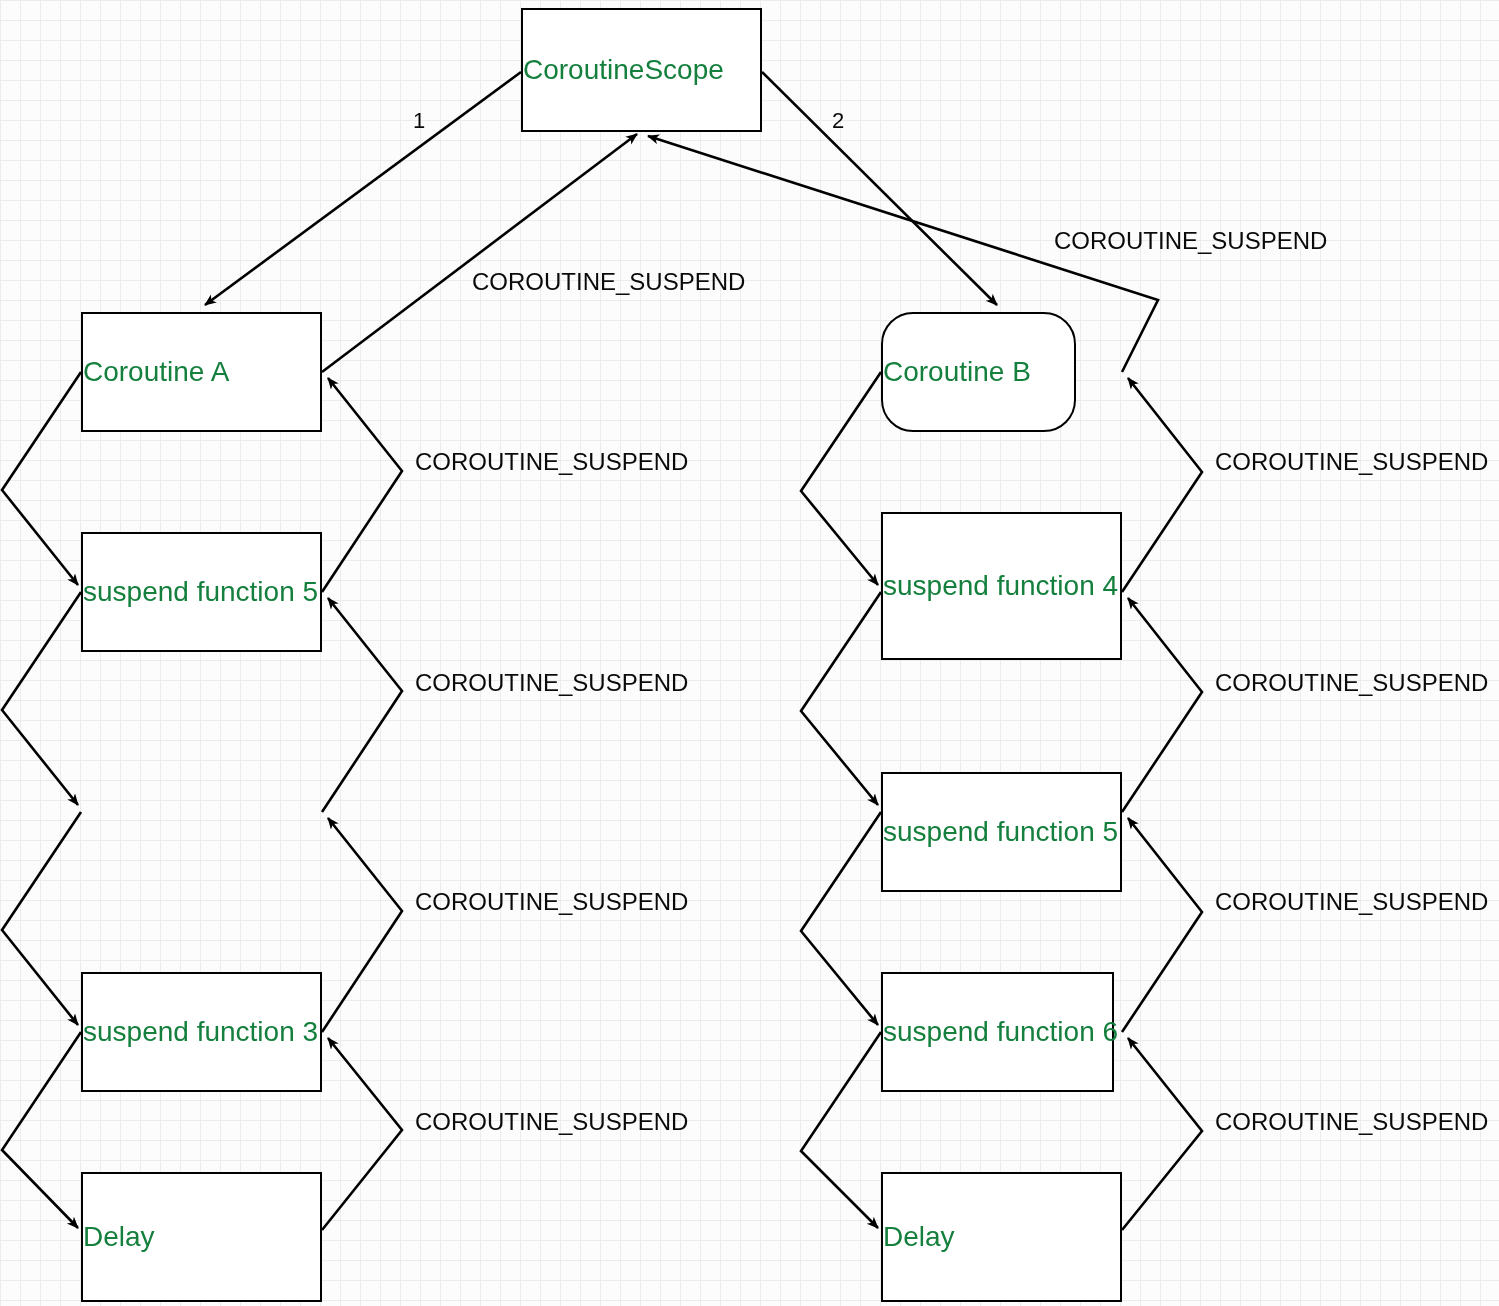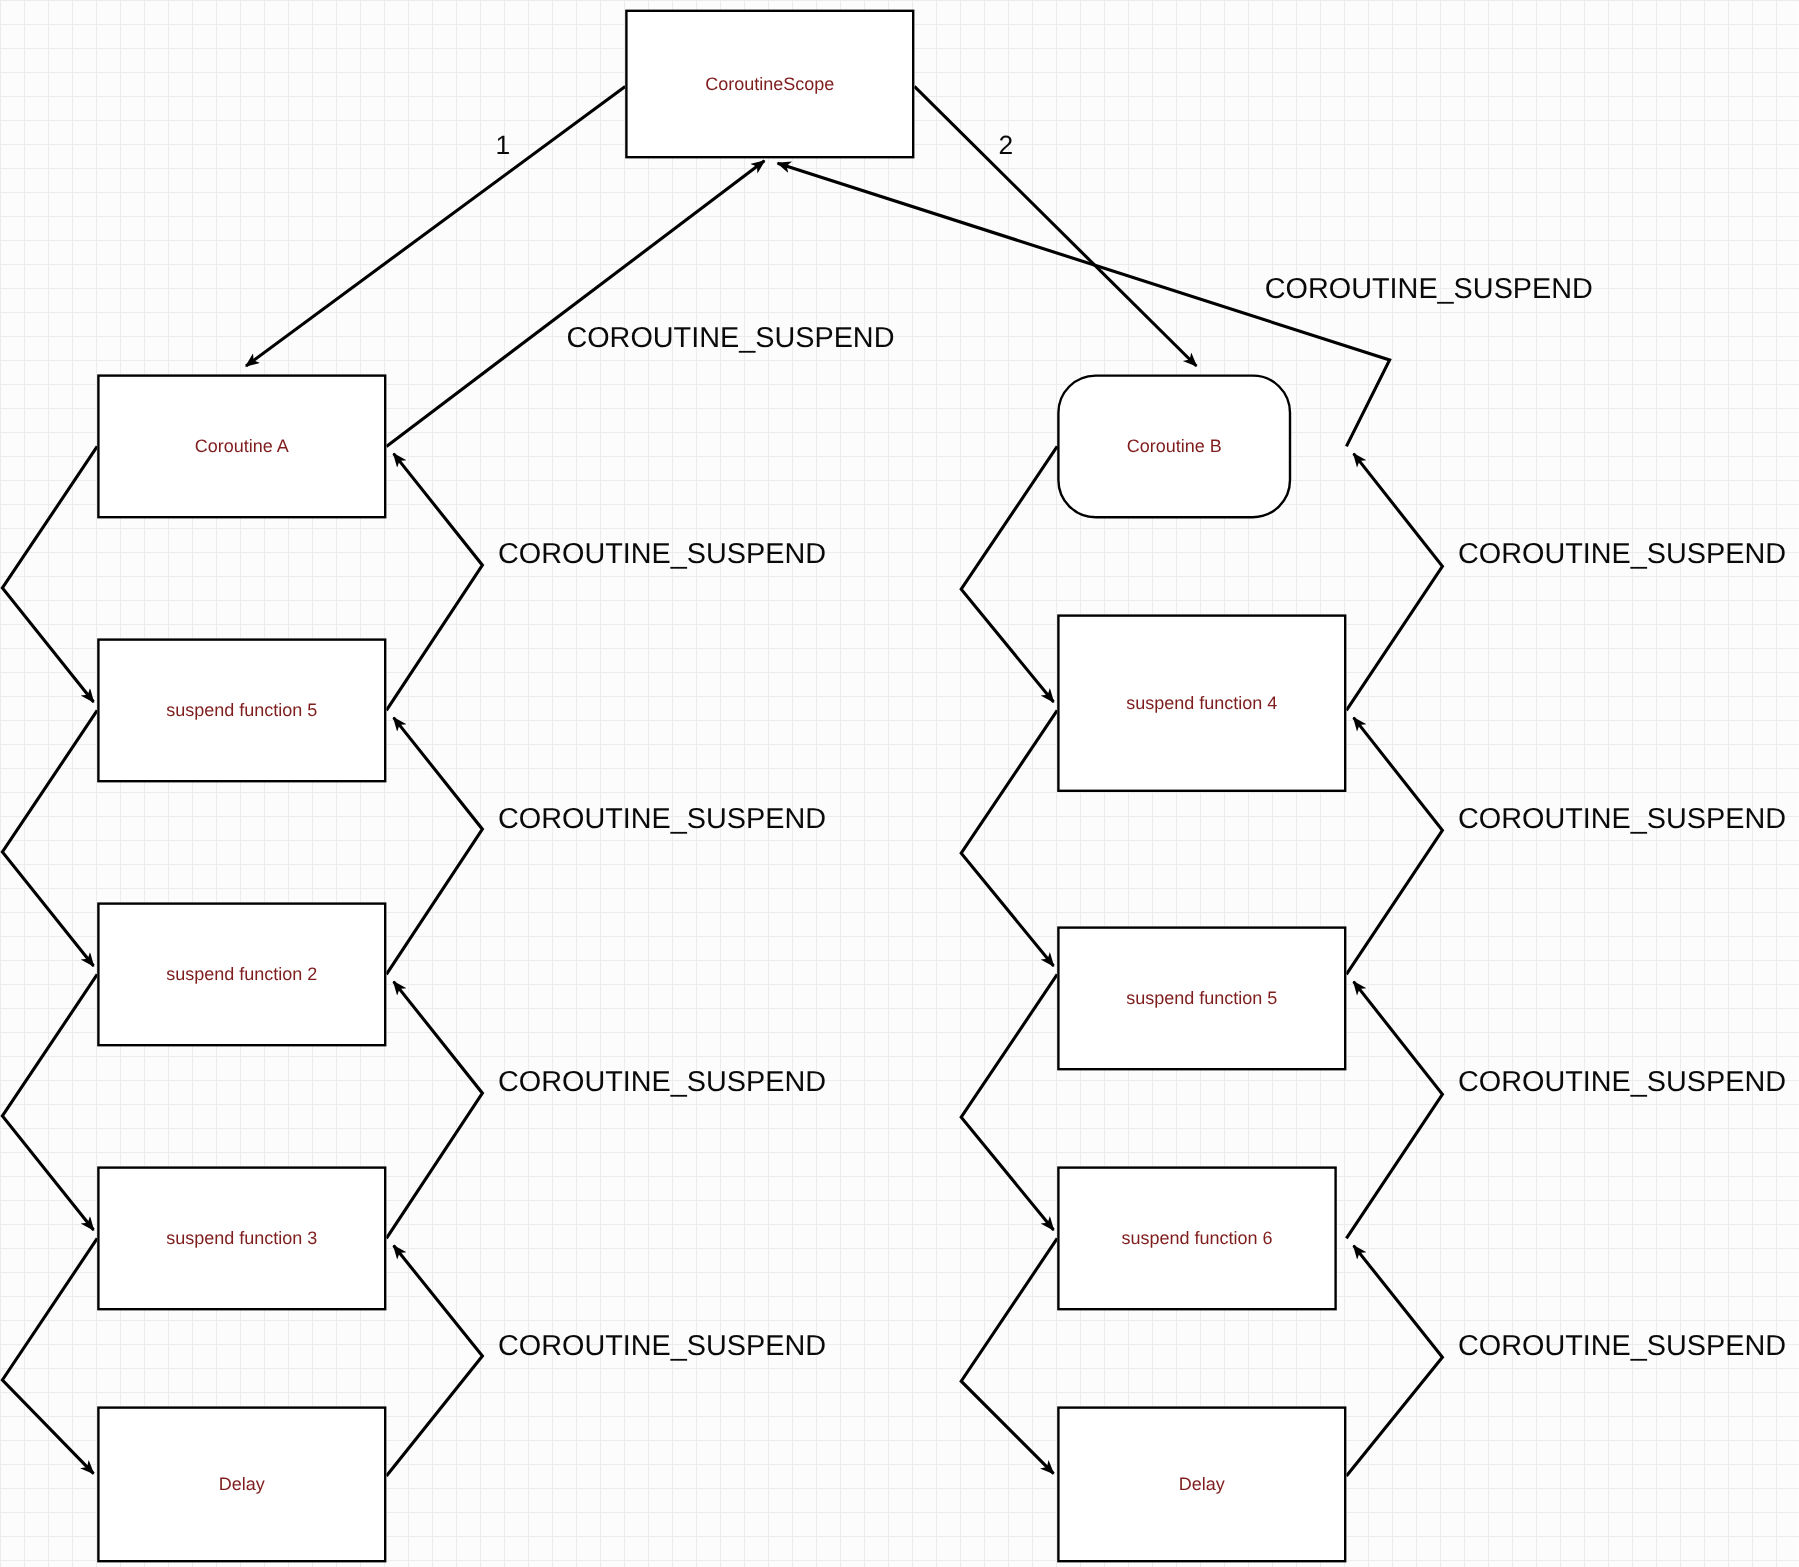--- a/index.html
+++ b/index.html
@@ -30,24 +30,23 @@
     height: 1306px;
     pointer-events: none;
   }
   .node {
     position: absolute;
     box-sizing: border-box;
     background: #ffffff;
     border: 2.5px solid #000000;
     display: flex;
     align-items: center;
-    justify-content: center;
     font-family: "Liberation Sans", sans-serif;
-    font-size: 15px;
-    color: #7f1d1d;
+    font-size: 28px;
+    color: #15803d;
     white-space: nowrap;
   }
   .edge-label {
     position: absolute;
     font-family: "Liberation Sans", sans-serif;
     font-size: 24px;
     color: #0a0a0a;
     white-space: nowrap;
     line-height: 1;
   }
@@ -109,23 +108,20 @@
   </div>
 
   <div class="node" style="left:881px; top:312px; width:195px; height:120px;border-radius:32px;">
     <span>Coroutine B</span>
   </div>
 
   <div class="node" style="left:81px; top:532px; width:241px; height:120px;">
     <span>suspend function 5</span>
   </div>
 
-  <div class="node" style="left:81px; top:752px; width:241px; height:120px;">
-    <span>suspend function 2</span>
-  </div>
 
   <div class="node" style="left:81px; top:972px; width:241px; height:120px;">
     <span>suspend function 3</span>
   </div>
 
   <div class="node" style="left:81px; top:1172px; width:241px; height:130px;">
     <span>Delay</span>
   </div>
 
   <div class="node" style="left:881px; top:512px; width:241px; height:148px;">

